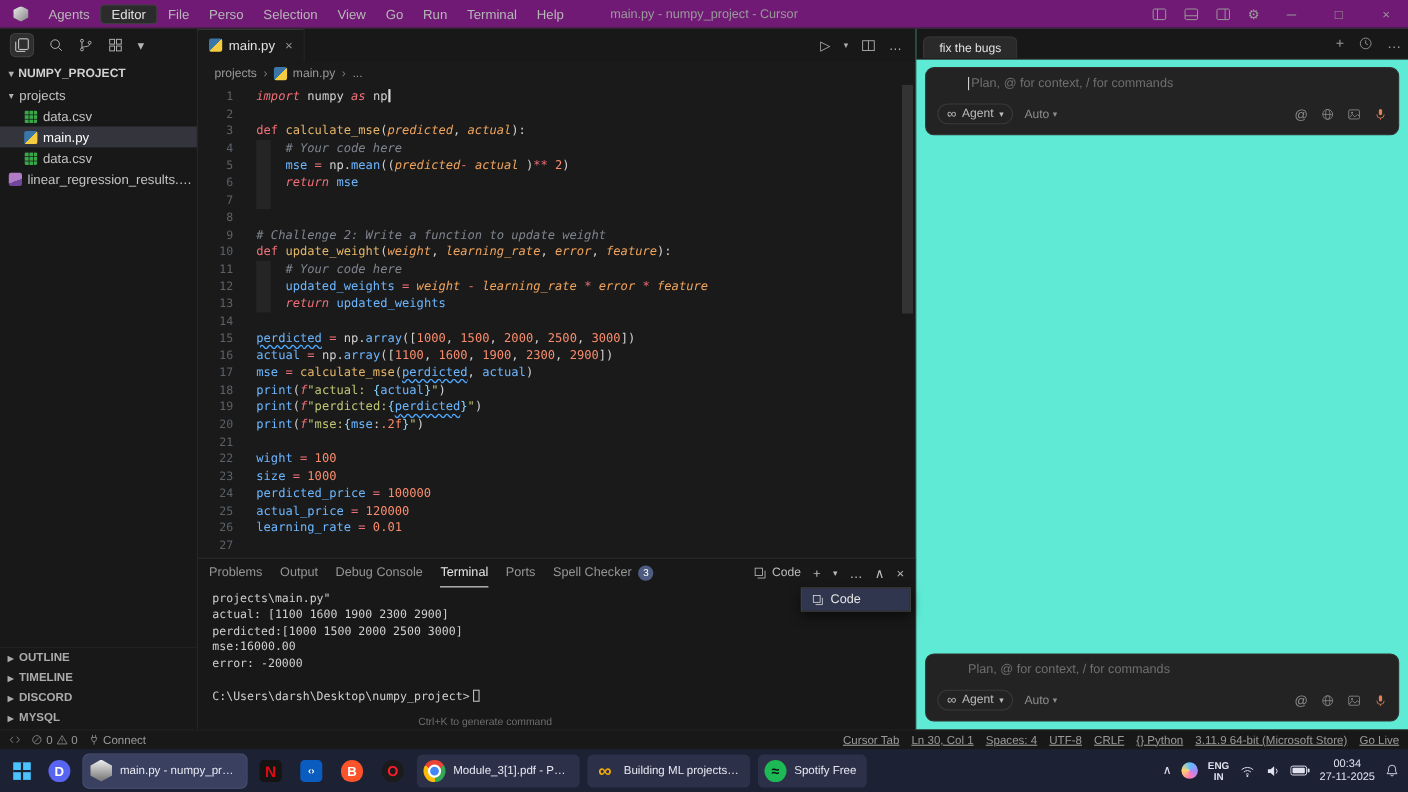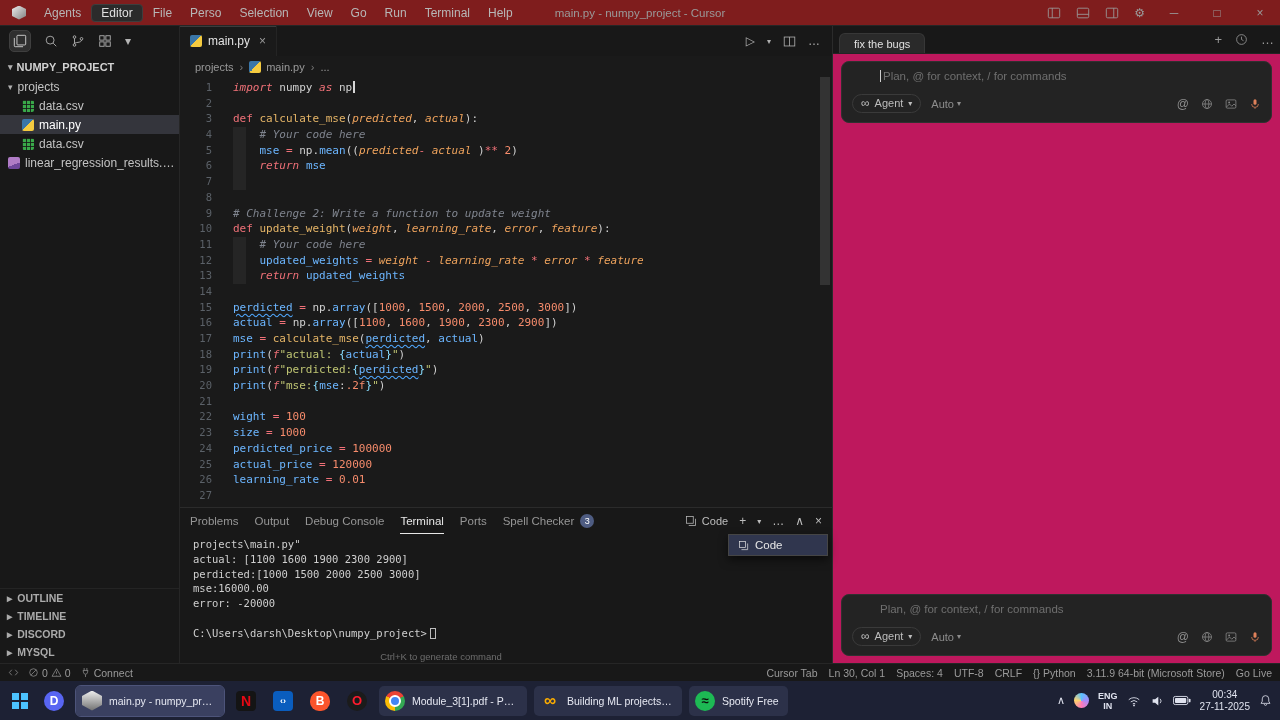--- a/index.html
+++ b/index.html
@@ -1,21 +1,21 @@
 <!DOCTYPE html>
 <html><head>
 <meta charset="utf-8">
 <style>
   * { margin:0; padding:0; box-sizing:border-box; }
   html,body { width:1280px; height:720px; overflow:hidden; }
   body { background:#1a1a1a; font-family:"Liberation Sans",sans-serif; color:#cccccc; position:relative; }
   svg { display:block; }
 
   
-  .titlebar { height:26px; background:#7f1d1d; border-bottom:1px solid #262626; display:flex; align-items:center; padding:0 6px; font-size:12px; color:#b7b7b7; position:relative; }
+  .titlebar { height:26px; background:#701a75; border-bottom:1px solid #262626; display:flex; align-items:center; padding:0 6px; font-size:12px; color:#b7b7b7; position:relative; }
   .tb-logo { width:14px; height:14px; margin:0 10px 0 6px; background:linear-gradient(135deg,#ececec,#7f7f7f); clip-path:polygon(50% 0,100% 25%,100% 75%,50% 100%,0 75%,0 25%); flex:none; }
   .menubar { display:flex; align-items:center; gap:2px; }
   .menu-item { padding:2px 8px; border-radius:4px; white-space:nowrap; }
   .menu-item.boxed { background:#2b2b2b; border:1px solid #3e3e3e; padding:1px 9px; color:#e0e0e0; }
   .tb-title { position:absolute; left:50%; transform:translateX(-50%); font-size:11.5px; color:#9a9a9a; white-space:nowrap; }
   .tb-right { margin-left:auto; display:flex; align-items:center; gap:15px; color:#9a9a9a; }
   .tb-ic { display:flex; align-items:center; }
   .win-ctl { width:28px; text-align:center; font-size:12px; }
 
   
@@ -82,40 +82,40 @@
   .panel-actions { margin-left:auto; display:flex; align-items:center; gap:11px; color:#bdbdbd; font-size:12px; }
   .code-btn { display:flex; align-items:center; gap:5px; font-size:11px; }
   .term { flex:1; padding:3px 0 0 13px; font-family:"DejaVu Sans Mono",monospace; font-size:10.5px; line-height:14.8px; color:#cfcfcf; overflow:hidden; }
   .tl { white-space:pre; min-height:14.8px; }
   .tcursor { display:inline-block; width:6px; height:11px; border:1px solid #bcbcbc; margin-left:3px; vertical-align:-2px; }
   .term-hint { position:absolute; bottom:1px; left:0; right:130px; text-align:center; font-size:9.5px; color:#6d6d6d; }
   .pmenu { position:absolute; top:26px; right:4px; width:100px; background:#1f1f1f; border:1px solid #454545; box-shadow:0 4px 10px rgba(0,0,0,.55); z-index:6; }
   .pmenu-item { display:flex; align-items:center; gap:6px; padding:4px 9px; font-size:11.5px; color:#e6e6e6; background:#30364e; }
 
   
-  .chat { width:448px; min-width:448px; background:#be185d; border-left:1px solid #2b2b2b; display:flex; flex-direction:column; }
+  .chat { width:448px; min-width:448px; background:#5eead4; border-left:1px solid #2b2b2b; display:flex; flex-direction:column; }
   .chat-header { height:28px; background:#181818; border-bottom:1px solid #242424; display:flex; align-items:flex-end; padding:0 6px; }
   .chat-tab { background:#2a2a2a; border:1px solid #373737; border-bottom:none; border-radius:6px 6px 0 0; padding:4px 14px 3px; font-size:11px; color:#e0e0e0; }
   .chat-header-icons { margin-left:auto; display:flex; align-items:center; gap:13px; color:#9a9a9a; margin-bottom:6px; font-size:13px; }
   .composer { margin:7px 8px; background:#232323; border:1px solid #303030; border-radius:8px; padding:8px 10px 9px; }
   .ph { font-size:11.5px; color:#6f6f6f; display:flex; align-items:center;padding-left:28px; }
   .caret2 { display:inline-block; width:1px; height:12px; background:#cfcfcf; margin-right:2px; }
   .crow { display:flex; align-items:center; gap:10px; margin-top:12px; color:#8d8d8d; font-size:11px; }
   .agent-pill { display:flex; align-items:center; gap:5px; border:1px solid #3a3a3a; border-radius:10px; padding:1px 8px 2px; color:#bdbdbd; }
   .inf { font-size:12px; }
   .auto { display:flex; align-items:center; gap:3px; }
   .crow-icons { margin-left:auto; display:flex; align-items:center; gap:12px; font-size:12px; }
   .mic { color:#e0815a; }
   .chat-body { flex:1; }
 
   
   .statusbar { height:18px; background:#181818; border-top:1px solid #262626; display:flex; align-items:center; font-size:10.5px; color:#9a9a9a; padding:0 8px; overflow:hidden; }
   .sb-left { display:flex; align-items:center; gap:9px; white-space:nowrap; }
   .sb-grp { display:flex; align-items:center; gap:3px; }
-  .sb-right { margin-left:auto; display:flex; align-items:flex-start; gap:11px; white-space:nowrap; }
+  .sb-right { margin-left:auto; display:flex; align-items:flex-start; gap:11px; white-space:nowrap;text-decoration:underline; }
 
   
   .taskbar { height:39px; background:#1d2134; display:flex; align-items:center; padding:0 8px; gap:7px; }
   .win-logo { width:16px; height:16px; flex:none; background-color:#4cc2ff; background-image:linear-gradient(#1d2134,#1d2134),linear-gradient(#1d2134,#1d2134); background-size:2px 100%,100% 2px; background-position:center,center; background-repeat:no-repeat,no-repeat; margin:0 4px; }
   .search-pill { height:26px; width:182px; background:#303650; border:1px solid #3d4464; border-radius:14px; display:flex; align-items:center; gap:8px; padding:0 5px 0 12px; color:#cfd3e4; font-size:11.5px; flex:none; }
   .sphere { width:17px; height:17px; border-radius:50%; background:conic-gradient(#59c2ff,#a78bfa,#ff7ab8,#ffd36e,#59c2ff); flex:none; }
   .sphere.right { margin-left:auto; }
   .tapps { display:flex; align-items:center; gap:7px; }
   .tapp { height:30px; min-width:30px; border-radius:5px; display:flex; align-items:center; justify-content:center; gap:7px; padding:0 5px; }
   .tapp.labeled { background:#2c3149; padding:0 9px 0 6px; }

